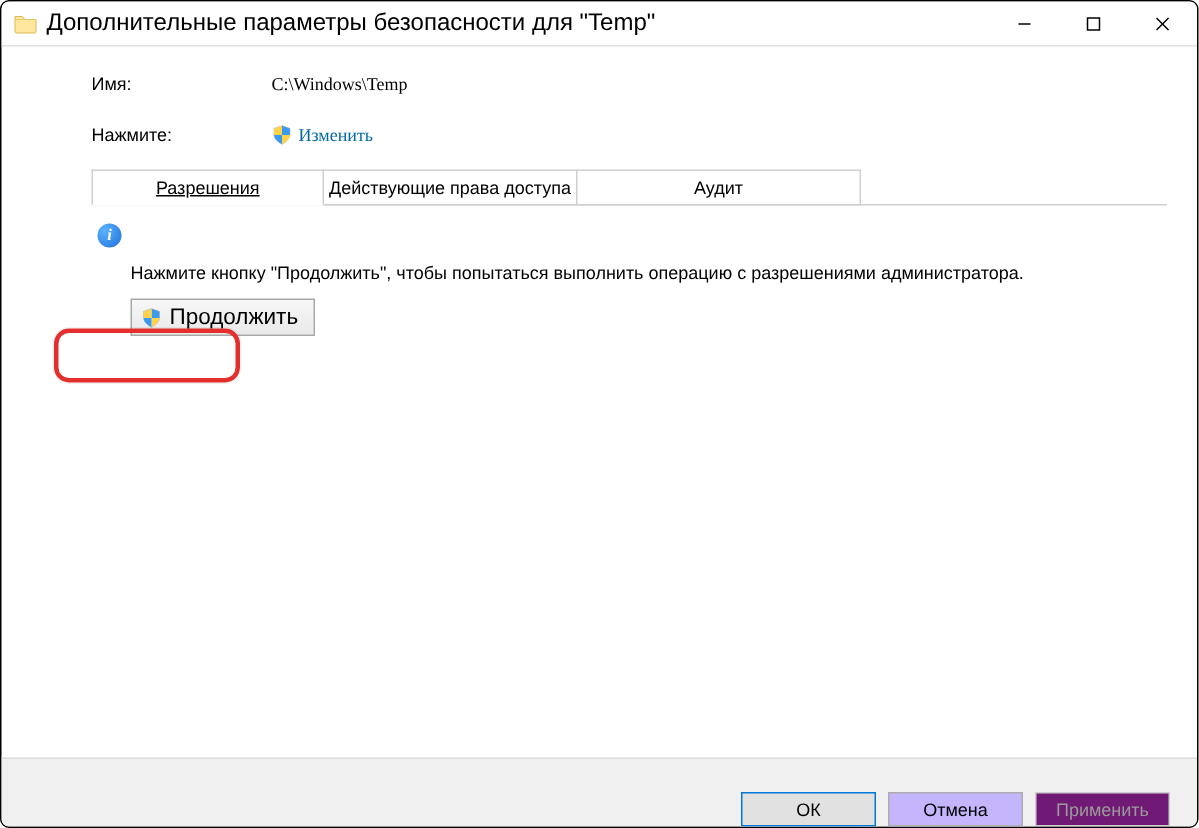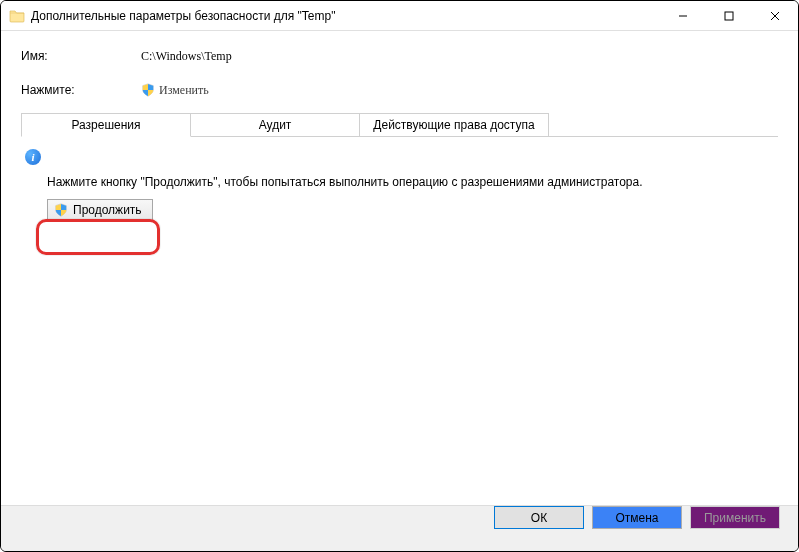--- a/index.html
+++ b/index.html
@@ -17,48 +17,49 @@
   }
   .titlebar {
     height: 30px;
     background: #fff;
     display: flex;
     align-items: center;
     padding-left: 8px;
     border-bottom: 1px solid #e0e0e0;
   }
   .titlebar-icon { width: 16px; height: 16px; margin-right: 6px; position: relative; }
-  .title-text { font-size: 12px; color: #000; }
+  .title-text { font-size: 16px; color: #000; }
   .window-controls { margin-left: auto; display: flex; }
   .win-btn { width: 46px; height: 30px; display:flex; align-items:center; justify-content:center; font-size:10px; font-family: "Segoe UI Symbol", sans-serif; }
   .win-btn svg { display:block; }
   .content {
     padding: 14px 20px 10px 20px;
+    margin-left: 40px;
   }
   .field-row { display:flex; align-items: center; margin-bottom: 12px; min-height: 22px; }
   .field-label { width: 120px; color:#000; }
   .field-value { color:#000; display:flex; align-items:center; gap:8px;font-family:Liberation Serif, serif; }
-  .link { color:#404040; cursor:pointer; display:flex; align-items:center; gap:4px;text-align:right; }
+  .link { color:#0369a1; cursor:pointer; display:flex; align-items:center; gap:4px;text-align:right; }
   .tabs {
     display:flex;
     margin-top: 4px;
     position: relative;
   }
   .tab {
     padding: 4px 0;
     text-align:center;
     border: 1px solid #d0d0d0;
     border-bottom: none;
     background:#fff;
     position:relative;
     font-size:12px;
   }
   .tab.active { border-bottom: 1px solid #fff; z-index:2; }
   .tab.inactive { background:#fff; border-bottom:1px solid #d0d0d0; }
-  .tab:nth-child(1){ width:170px; }
+  .tab:nth-child(1){ width:155px;text-decoration:underline; }
   .tab:nth-child(2){ width:170px; margin-left:-1px;}
   .tab:nth-child(3){ width:190px; margin-left:-1px;}
   .tab-underline {
     position:absolute;
     left:0; right:0; bottom:0;
     height:1px;
     background:#d0d0d0;
     z-index:0;
   }
   .tab-panel {
@@ -83,51 +84,51 @@
     margin-left: 22px;
     display:inline-block;
   }
   .continue-btn {
     display:flex;
     align-items:center;
     gap:5px;
     padding: 3px 10px 3px 6px;
     background: linear-gradient(#f7f7f7,#e9e9e9);
     border:1px solid #a7a7a7;
-    font-size:12px;
+    font-size:15px;
     cursor:pointer;
   }
   .highlight-ring {
     position:absolute;
     border: 3px solid #e3302f;
     border-radius: 10px;
     box-shadow: 0 0 0 1px rgba(0,0,0,0.05);
     left: 35px;
     top: 218px;
     width: 124px;
     height: 36px;
     pointer-events:none;
   }
   .footer {
     position:absolute;
     bottom: 0; left:0; right:0;
     height: 46px;
     display:flex;
-    align-items:flex-start;
+    align-items:flex-end;
     justify-content:flex-end;
     gap:8px;
     padding-right: 18px;
     background:#f0f0f0;
     border-top:1px solid #ddd;
   }
   .footer button {
     width: 90px;
     height: 23px;
     font-size:12px;
-    background:#3b82f6;
+    background:#c4b5fd;
     border:1px solid #adadad;
     cursor:pointer;
   }
   .footer button.primary { border:1px solid #0078d7; background:#e1e1e1; }
   .footer button:disabled { color:#9a9a9a; background:#701a75; border-color:#cfcfcf; cursor:default;}
   .shield-icon { width:14px; height:14px; display:inline-block; }
 </style>
 </head>
 <body>
 
@@ -179,22 +180,22 @@
             <path d="M8 8 H2 C2 12 8 15 8 15 Z" fill="#3a9bee"></path>
           </svg>
         </span>
         <span>Изменить</span>
       </span>
     </div>
   </div>
 
   <div class="tabs">
     <div class="tab active">Разрешения</div>
+    <div class="tab inactive">Действующие права доступа</div>
     <div class="tab inactive">Аудит</div>
-    <div class="tab inactive">Действующие права доступа</div>
     <div class="tab-underline"></div>
   </div>
 
   <div class="tab-panel">
     <div class="info-row">
       <span class="info-icon">i</span>
     </div>
     <div class="hint">Нажмите кнопку "Продолжить", чтобы попытаться выполнить операцию с разрешениями администратора.</div>
     <div class="continue-wrap">
       <button class="continue-btn">

